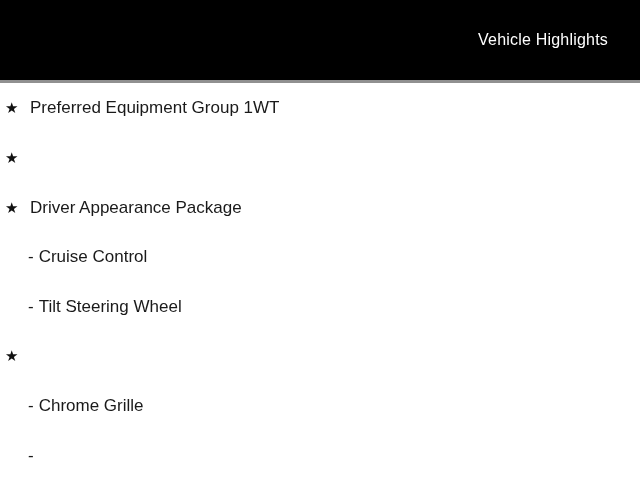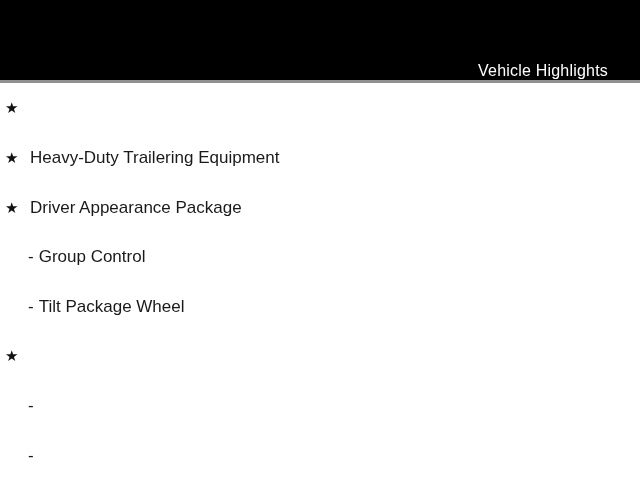--- a/index.html
+++ b/index.html
@@ -13,21 +13,21 @@
     height: 480px;
     background: #ffffff;
     overflow: hidden;
     font-family: "Liberation Sans", sans-serif;
   }
   .header-bar {
     height: 80px;
     background: #000000;
     border-bottom: 3px solid #909090;
     display: flex;
-    align-items: flex-end;
+    align-items: center;
     justify-content: flex-end;
     padding-right: 32px;
     box-sizing: content-box;
   }
   .page-title {
     margin: 0;
     color: #ffffff;
     font-size: 16px;
     font-weight: 400;
     letter-spacing: 0.2px;
@@ -68,40 +68,41 @@
 </head>
 <body>
 
 <div class="page">
   <header class="header-bar">
     <h1 class="page-title">Vehicle Highlights</h1>
   </header>
   <main class="highlights-list">
       <div class="row main">
         <span class="bullet-star">★</span>
+        <span class="label">Preferred Equipment Group 1WT</span>
       </div>
       <div class="row main">
         <span class="bullet-star">★</span>
-        <span class="label">Heavy-Duty Trailering Equipment</span>
       </div>
       <div class="row main">
         <span class="bullet-star">★</span>
         <span class="label">Driver Appearance Package</span>
       </div>
       <div class="row sub">
         <span class="bullet-dash">-</span>
-        <span class="label">Group Control</span>
+        <span class="label">Cruise Control</span>
       </div>
       <div class="row sub">
         <span class="bullet-dash">-</span>
-        <span class="label">Tilt Package Wheel</span>
+        <span class="label">Tilt Steering Wheel</span>
       </div>
       <div class="row main">
         <span class="bullet-star">★</span>
       </div>
       <div class="row sub">
         <span class="bullet-dash">-</span>
+        <span class="label">Chrome Grille</span>
       </div>
       <div class="row sub">
         <span class="bullet-dash">-</span>
       </div>
     </main>
 </div>
 
 </body></html>

